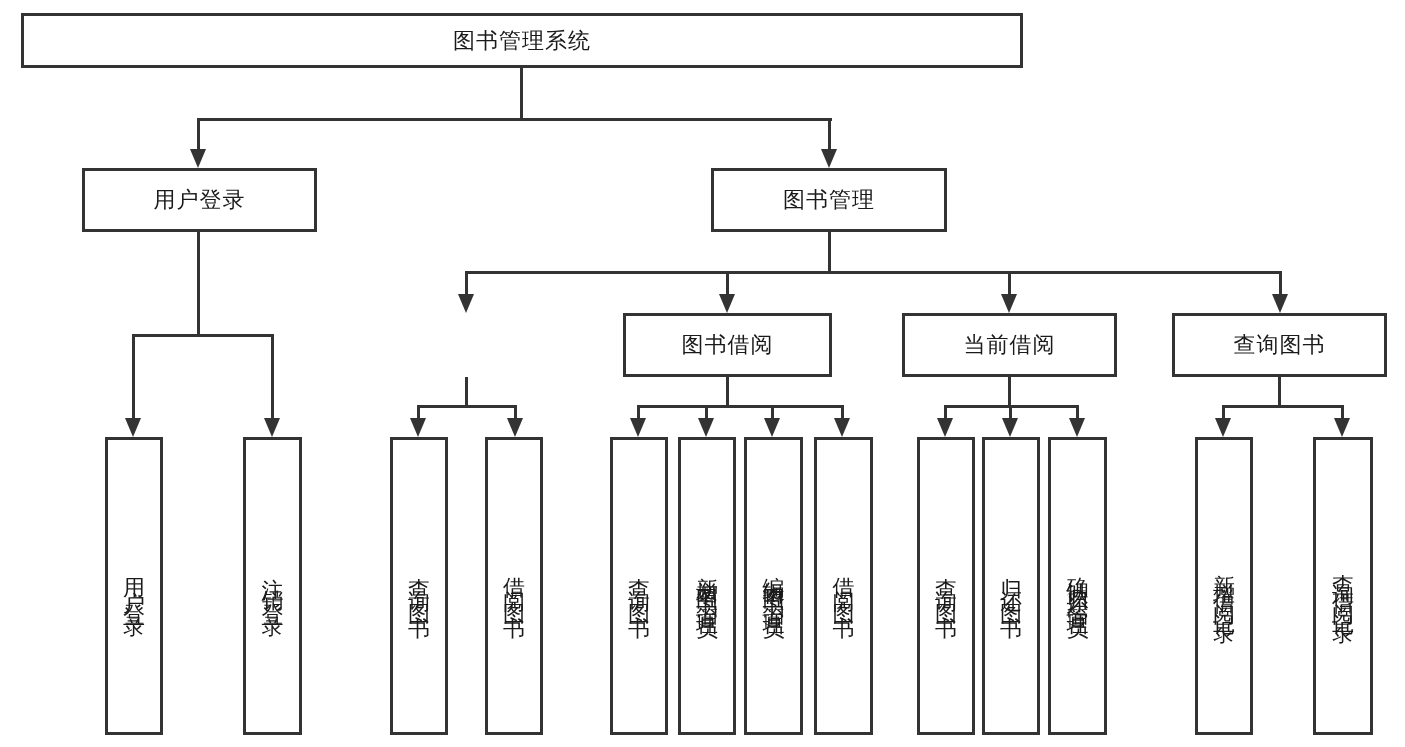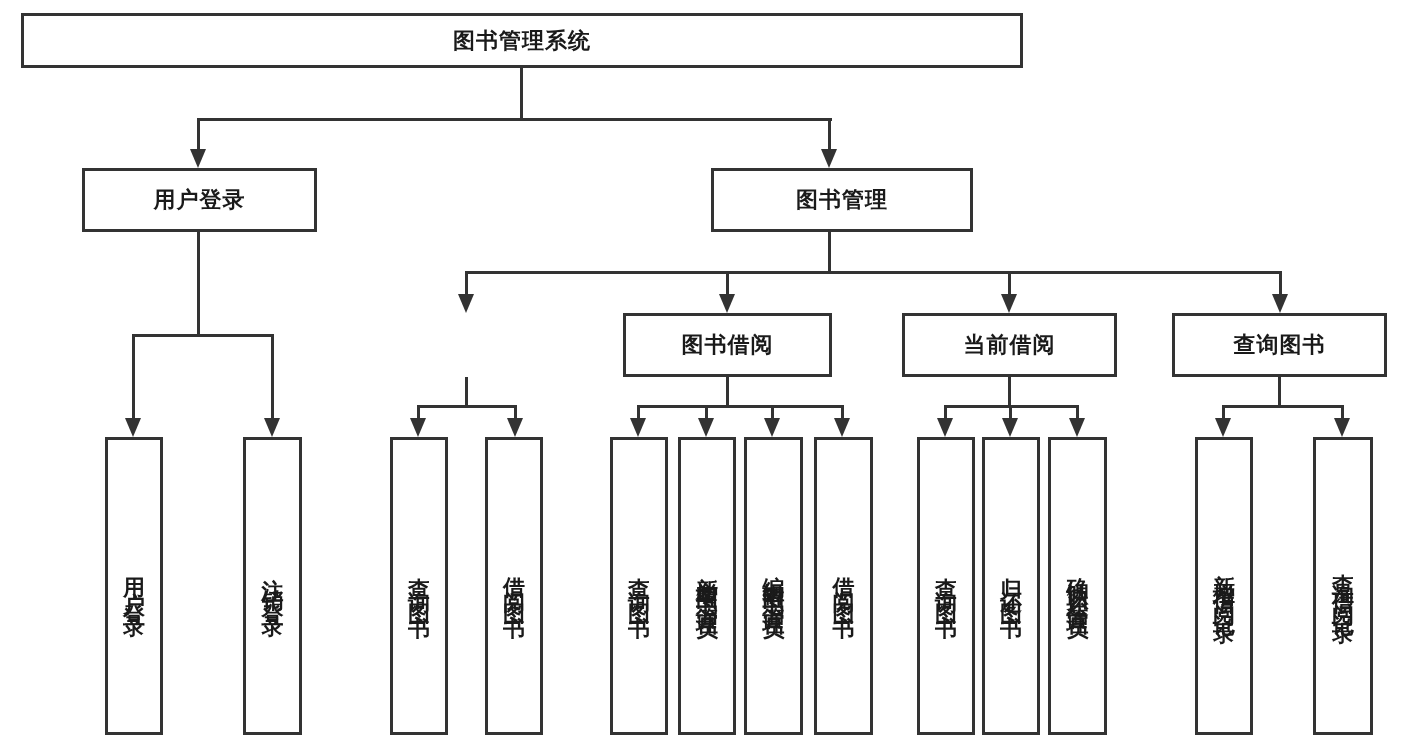--- a/index.html
+++ b/index.html
@@ -3,21 +3,21 @@
 <meta charset="utf-8">
 <style>
   html,body { margin:0; padding:0; background:#ffffff; }
   .canvas {
     position:relative; width:1405px; height:747px; background:#ffffff;
     font-family:"Liberation Sans","DejaVu Sans",sans-serif; color:#1a1a1a;
     overflow:hidden;
   }
   .node {
     position:absolute; box-sizing:border-box; background:#ffffff;
-    border:3px solid #333333; display:flex; align-items:center; justify-content:center;font-weight:bold;
+    border:3px solid #333333; display:flex; align-items:center; justify-content:center;
   }
   .hnode { font-size:22px; letter-spacing:1px; height:64px; top:168px; }
   .rootnode { left:21px; top:13px; width:1002px; height:55px; font-size:22px; letter-spacing:1px; }
   .l3 { top:313px; height:64px; }
   .leaf { top:437px; height:298px; }
   .vtext { writing-mode:vertical-rl; text-orientation:mixed; font-size:22px; line-height:1; }
   .ls4 { letter-spacing:13px; }
   .ls6 { letter-spacing:10px; }
   .ls9 { letter-spacing:6px; }
   .vline { position:absolute; width:3px; background:#333333; }
@@ -37,21 +37,21 @@
 
 <div class="canvas">
 
   <div class="node rootnode">
     <span>图书管理系统</span>
   </div>
 
   <div class="node hnode" style="left:82px;width:235px">
     <span>用户登录</span>
   </div>
-  <div class="node hnode" style="left:711px;width:262px">
+  <div class="node hnode" style="left:711px;width:236px">
     <span>图书管理</span>
   </div>
 
   <div class="node hnode l3" style="left:623px;width:209px">
     <span>图书借阅</span>
   </div>
   <div class="node hnode l3" style="left:902px;width:215px">
     <span>当前借阅</span>
   </div>
   <div class="node hnode l3" style="left:1172px;width:215px">

